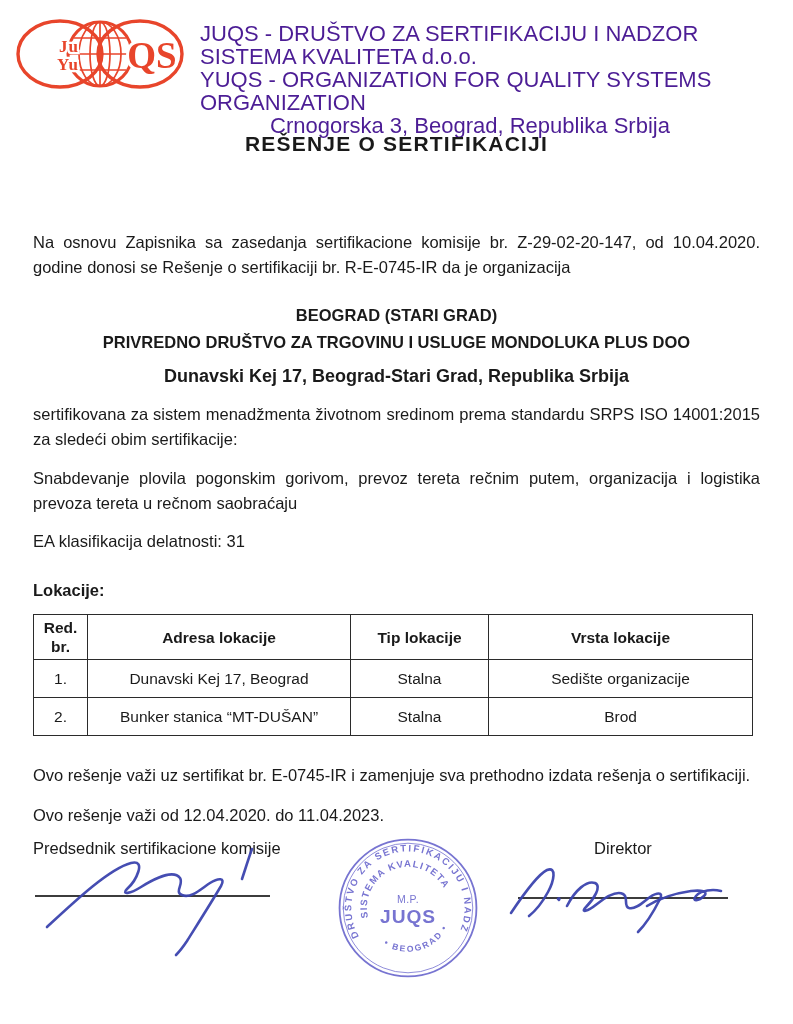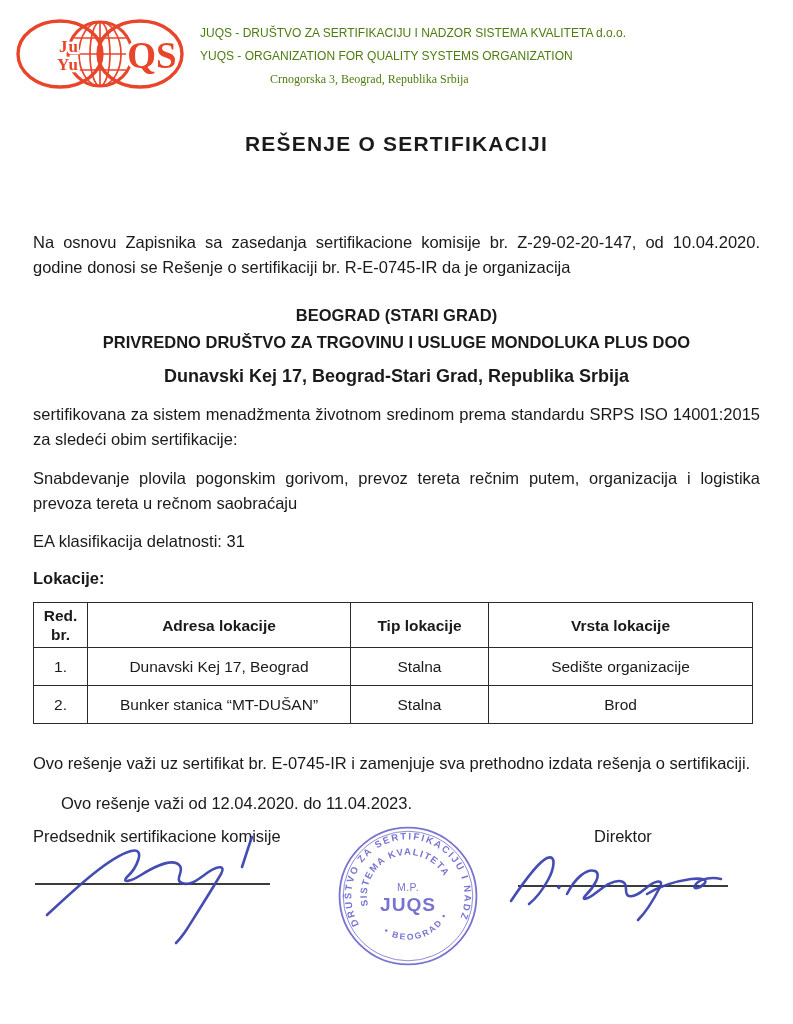--- a/index.html
+++ b/index.html
@@ -19,50 +19,50 @@
   
   .doc-header{display:flex;align-items:flex-start;gap:14px;margin-left:14px;height:76px;}
   .logo{flex:0 0 auto;margin-top:2px;}
   .ln{fill:none;stroke:var(--logo-red);stroke-width:3.4;}
   .ln-globe{fill:none;stroke:var(--logo-red);stroke-width:3;}
   .ln-thin{fill:none;stroke:var(--logo-red);stroke-width:1.7;}
   .logo-txt{fill:var(--logo-red);font-family:"Liberation Serif","DejaVu Serif",serif;font-weight:bold;
             paint-order:stroke;stroke:#fff;stroke-width:4.5;text-anchor:middle;}
   .logo-ju{font-size:17px;letter-spacing:1px;}
   .logo-qs{font-size:37px;stroke-width:6;}
-  .header-text{padding-top:6px;font-size:12px;line-height:23px;color:#4d7c0f;}
-  .header-indent{padding-left:70px;font-family:Liberation Serif, serif;}
+  .header-text{padding-top:6px;font-size:22px;line-height:23px;color:#4c1d95;}
+  .header-indent{padding-left:70px;}
 
   
   .doc-title{margin-top:40px;text-align:center;font-size:21px;font-weight:bold;letter-spacing:1.2px;}
 
   
   .para{font-size:16.5px;line-height:25px;}
   .justified{text-align:justify;}
   .prewrap{white-space:pre-wrap;}
   .p1{margin-top:74px;}
   .org-name{margin-top:22px;text-align:center;font-weight:bold;font-size:16.5px;line-height:27px;}
   .org-address{margin-top:8px;text-align:center;font-weight:bold;font-size:18px;line-height:25px;}
   .p2{margin-top:13px;}
   .scope{margin-top:14px;}
   .ea{margin-top:13px;}
-  .loc-heading{margin-top:12px;font-weight:bold;font-size:16.5px;line-height:25px;}
+  .loc-heading{margin-top:24px;font-weight:bold;font-size:16.5px;line-height:25px;}
 
   
   .loc-table{margin-top:11px;border-collapse:collapse;width:719px;table-layout:fixed;font-size:15.5px;}
   .loc-table th,.loc-table td{border:1.5px solid var(--table-border);text-align:center;vertical-align:middle;padding:2px 4px;}
   .loc-table th{font-weight:bold;height:45px;line-height:19px;}
   .loc-table td{height:38px;}
   .col-num{width:54px;}
   .col-addr{width:263px;}
   .col-type{width:138px;}
   .col-kind{width:264px;}
 
   .validity-note{margin-top:27px;}
-  .validity-period{margin-top:15px;margin-left:28px;}
+  .validity-period{margin-top:15px;}
 
   
   .sig-area{position:relative;margin-top:9px;height:146px;}
   .sig-label{position:absolute;font-size:16.5px;line-height:22px;}
   .sig-label-left{left:0;top:0;}
   .sig-label-right{left:485px;top:0;width:210px;text-align:center;}
   .sig-line{position:absolute;border-top:2px solid var(--line);}
   .sig-line-left{left:2px;top:58px;width:235px;}
   .sig-line-right{left:485px;top:60px;width:210px;}
   .sig-svg{position:absolute;overflow:visible;}

